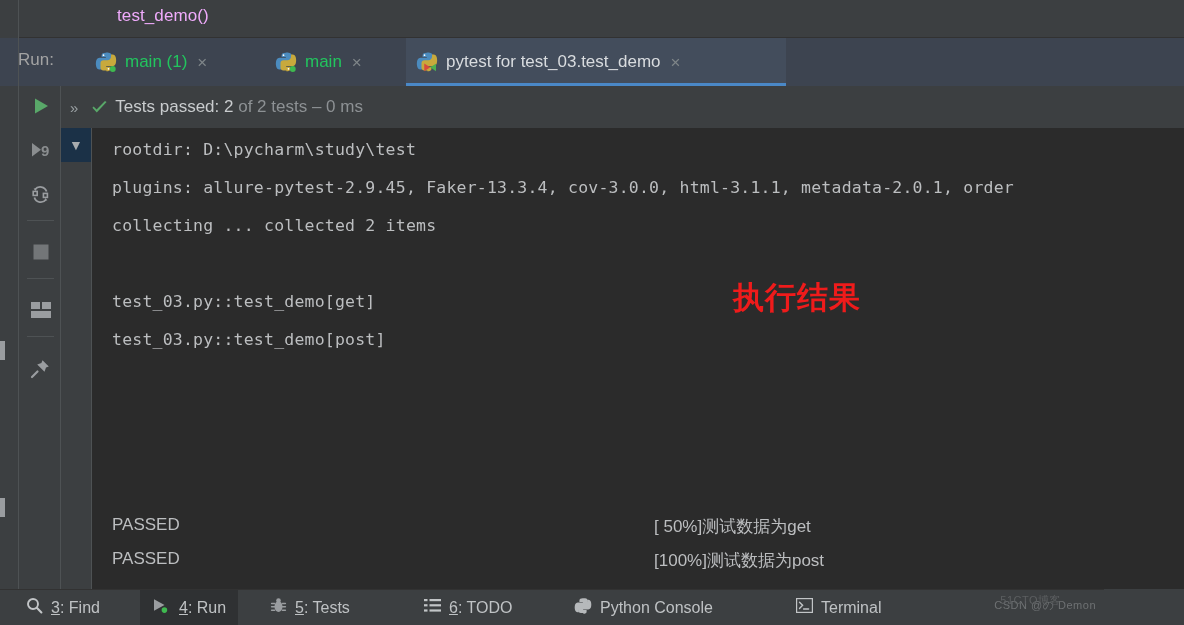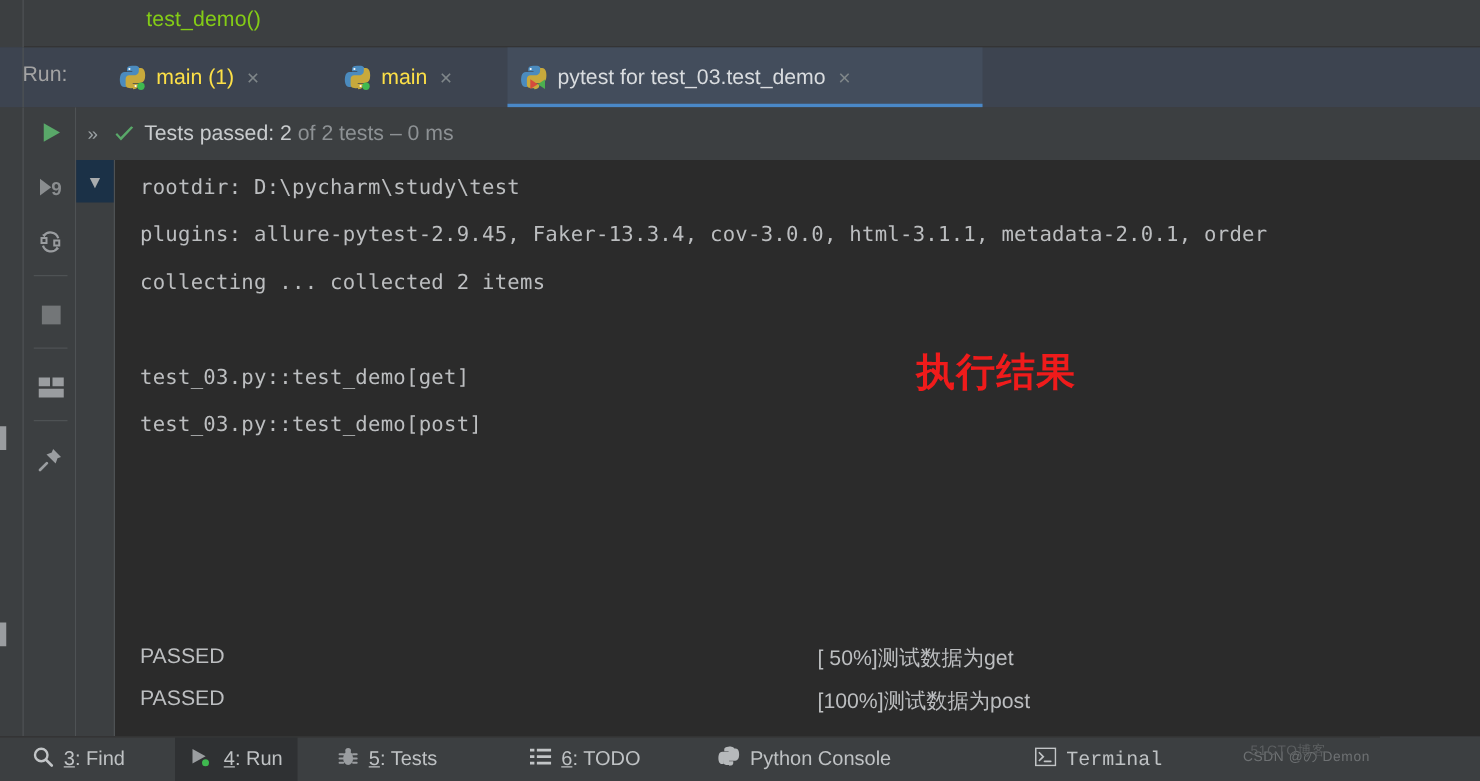--- a/index.html
+++ b/index.html
@@ -32,21 +32,21 @@
     left: 0; top: 0;
     width: 19px; height: 38px;
     background: #3c3f41;
     border-right: 1px solid #4e5254;
     box-sizing: border-box;
   }
   .breadcrumb-text {
     position: absolute;
     left: 117px; top: 6px;
     font-size: 17px;
-    color: #84cc16;
+    color: #f0abfc;
     letter-spacing: .1px;
   }
 
   
   .tab-strip {
     position: absolute;
     left: 0; top: 38px;
     width: 1184px; height: 48px;
     background: #3d4450;
     box-sizing: border-box;
@@ -71,21 +71,21 @@
     height: 48px;
     display: flex;
     align-items: center;
     gap: 8px;
     padding: 0 10px;
     box-sizing: border-box;
     cursor: default;
   }
   .tab .tab-title {
     font-size: 17px;
-    color: #fde047;
+    color: #22c55e;
     white-space: nowrap;
   }
   .tab.active .tab-title { color: #d9dcdf; }
   .tab.active { background: #434d5c; }
   .tab.active::after {
     content: "";
     position: absolute;
     left: 0; right: 0; bottom: 0;
     height: 3px;
     background: #4a88c7;
@@ -463,21 +463,21 @@
     <div class="sb-item" style="left:562px;">
       <span>
         <svg width="18" height="18" viewBox="0 0 24 24">
           <path d="M11.6 1.8c-2.6 0-4.4.9-4.4 2.7v2.1h4.6v.7H5.2c-1.8 0-3.4 1.2-3.9 3.3-.5 2.4-.5 3.9 0 6.4.5 2 1.7 3.3 3.5 3.3h1.7v-2.6c0-2 1.8-3.8 3.9-3.8h4.5c1.7 0 3.1-1.4 3.1-3.1V4.5c0-1.7-1.4-2.4-3.1-2.7-1.1-.2-2.2-.2-3.3 0z" fill="#b6b9bb"></path>
           <path d="M12.4 22.2c2.6 0 4.4-.9 4.4-2.7v-2.1h-4.6v-.7h6.6c1.8 0 3.4-1.2 3.9-3.3.5-2.4.5-3.9 0-6.4-.5-2-1.7-3.3-3.5-3.3h-1.7v2.6c0 2-1.8 3.8-3.9 3.8H9.1c-1.7 0-3.1 1.4-3.1 3.1v5.3c0 1.7 1.4 2.4 3.1 2.7 1.1.2 2.2.2 3.3 0z" fill="#b6b9bb"></path>
         </svg>
       </span>
       <span>Python Console</span>
     </div>
 
-    <div class="sb-item" style="left:816px;font-family:Liberation Mono, monospace;">
+    <div class="sb-item" style="left:784px;">
       <span>
         <svg width="17" height="15" viewBox="0 0 17 15">
           <rect x="0.5" y="0.5" width="16" height="14" fill="none" stroke="#c2c5c7" stroke-width="1.4"></rect>
           <path d="M3.5 4.2L6.6 7.3 3.5 10.4" fill="none" stroke="#c2c5c7" stroke-width="1.4" stroke-linecap="round"></path>
           <path d="M7.6 11h5" stroke="#c2c5c7" stroke-width="1.4" stroke-linecap="round"></path>
         </svg>
       </span>
       <span>Terminal</span>
     </div>
 

